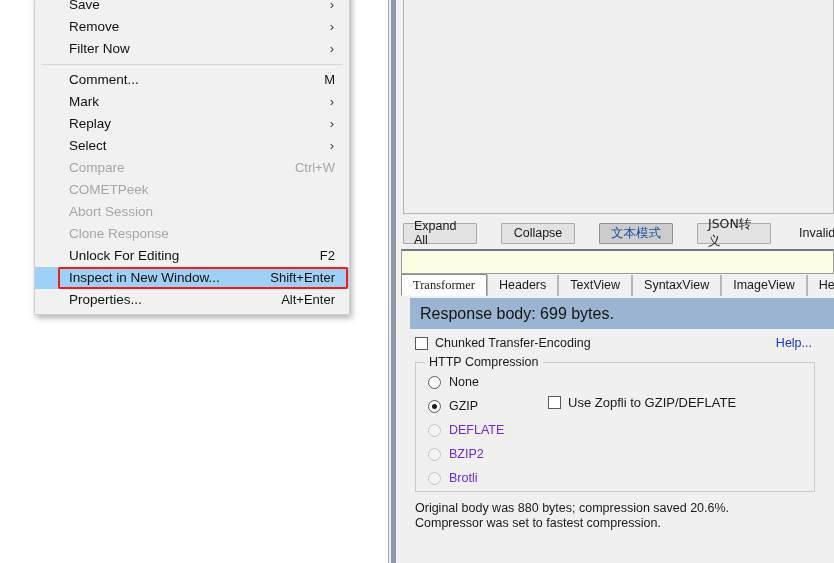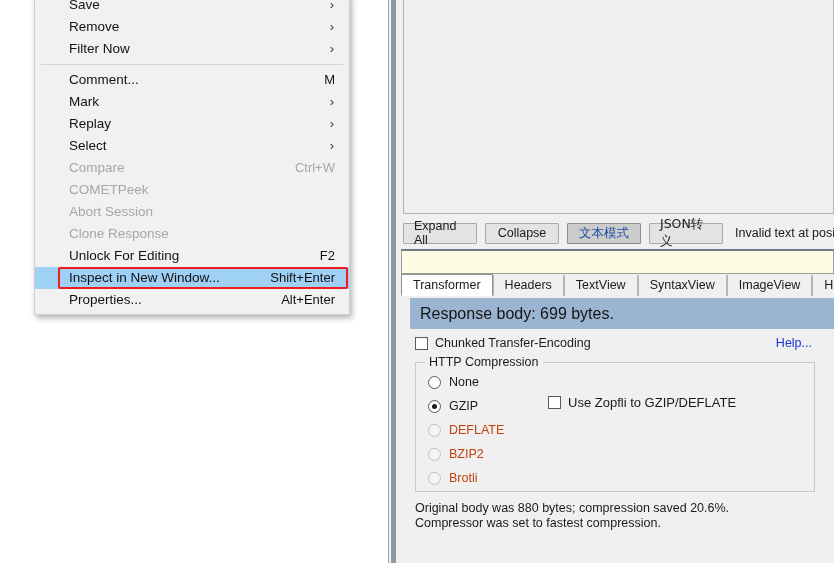--- a/index.html
+++ b/index.html
@@ -141,21 +141,21 @@
     background: #f0f0f0;
   }
 
   
   #view-toolbar {
     position: absolute;
     left: 4px; top: 220px;
     width: 431px; height: 26px;
     display: flex;
     align-items: center;
-    gap: 8px;
+    gap: 24px;
   }
   .tb-btn {
     height: 21px;
     min-width: 74px;
     padding: 0 10px;
     background: #e3e3e3;
     border: 1px solid #a9a9a9;
     border-radius: 1px;
     font-size: 12.5px;
     color: #1a1a1a;
@@ -214,20 +214,21 @@
     white-space: nowrap;
   }
   .tab.selected {
     background: #ffffff;
     border: 1px solid #8f8f8f;
     border-bottom: 1px solid #ffffff;
     height: 22px;
     line-height: 21px;
     position: relative;
     z-index: 3;
+    font-family: Liberation Serif, serif;
   }
 
   
   #transformer-panel {
     position: absolute;
     left: 2px; top: 296px;
     width: 433px; height: 247px;
     background: #f0f0f0;
     box-sizing: border-box;
   }
@@ -304,21 +305,21 @@
     flex: 0 0 auto;
   }
   .radio.checked::after {
     content: "";
     position: absolute;
     left: 3px; top: 3px;
     width: 5px; height: 5px;
     border-radius: 50%;
     background: #1a1a1a;
   }
-  .radio-row.disabled { color: #c2410c; align-items: center; }
+  .radio-row.disabled { color: #6d28d9; align-items: center; }
   .radio-row.disabled .radio { border-color: #c2c2c2; background: #f4f4f4; }
 
   #zopfli-row {
     position: absolute;
     left: 132px; top: 32px;
     display: flex;
     align-items: center;
     font-size: 13px;
   }
   #zopfli-row .checkbox { width: 13px; height: 13px; }

